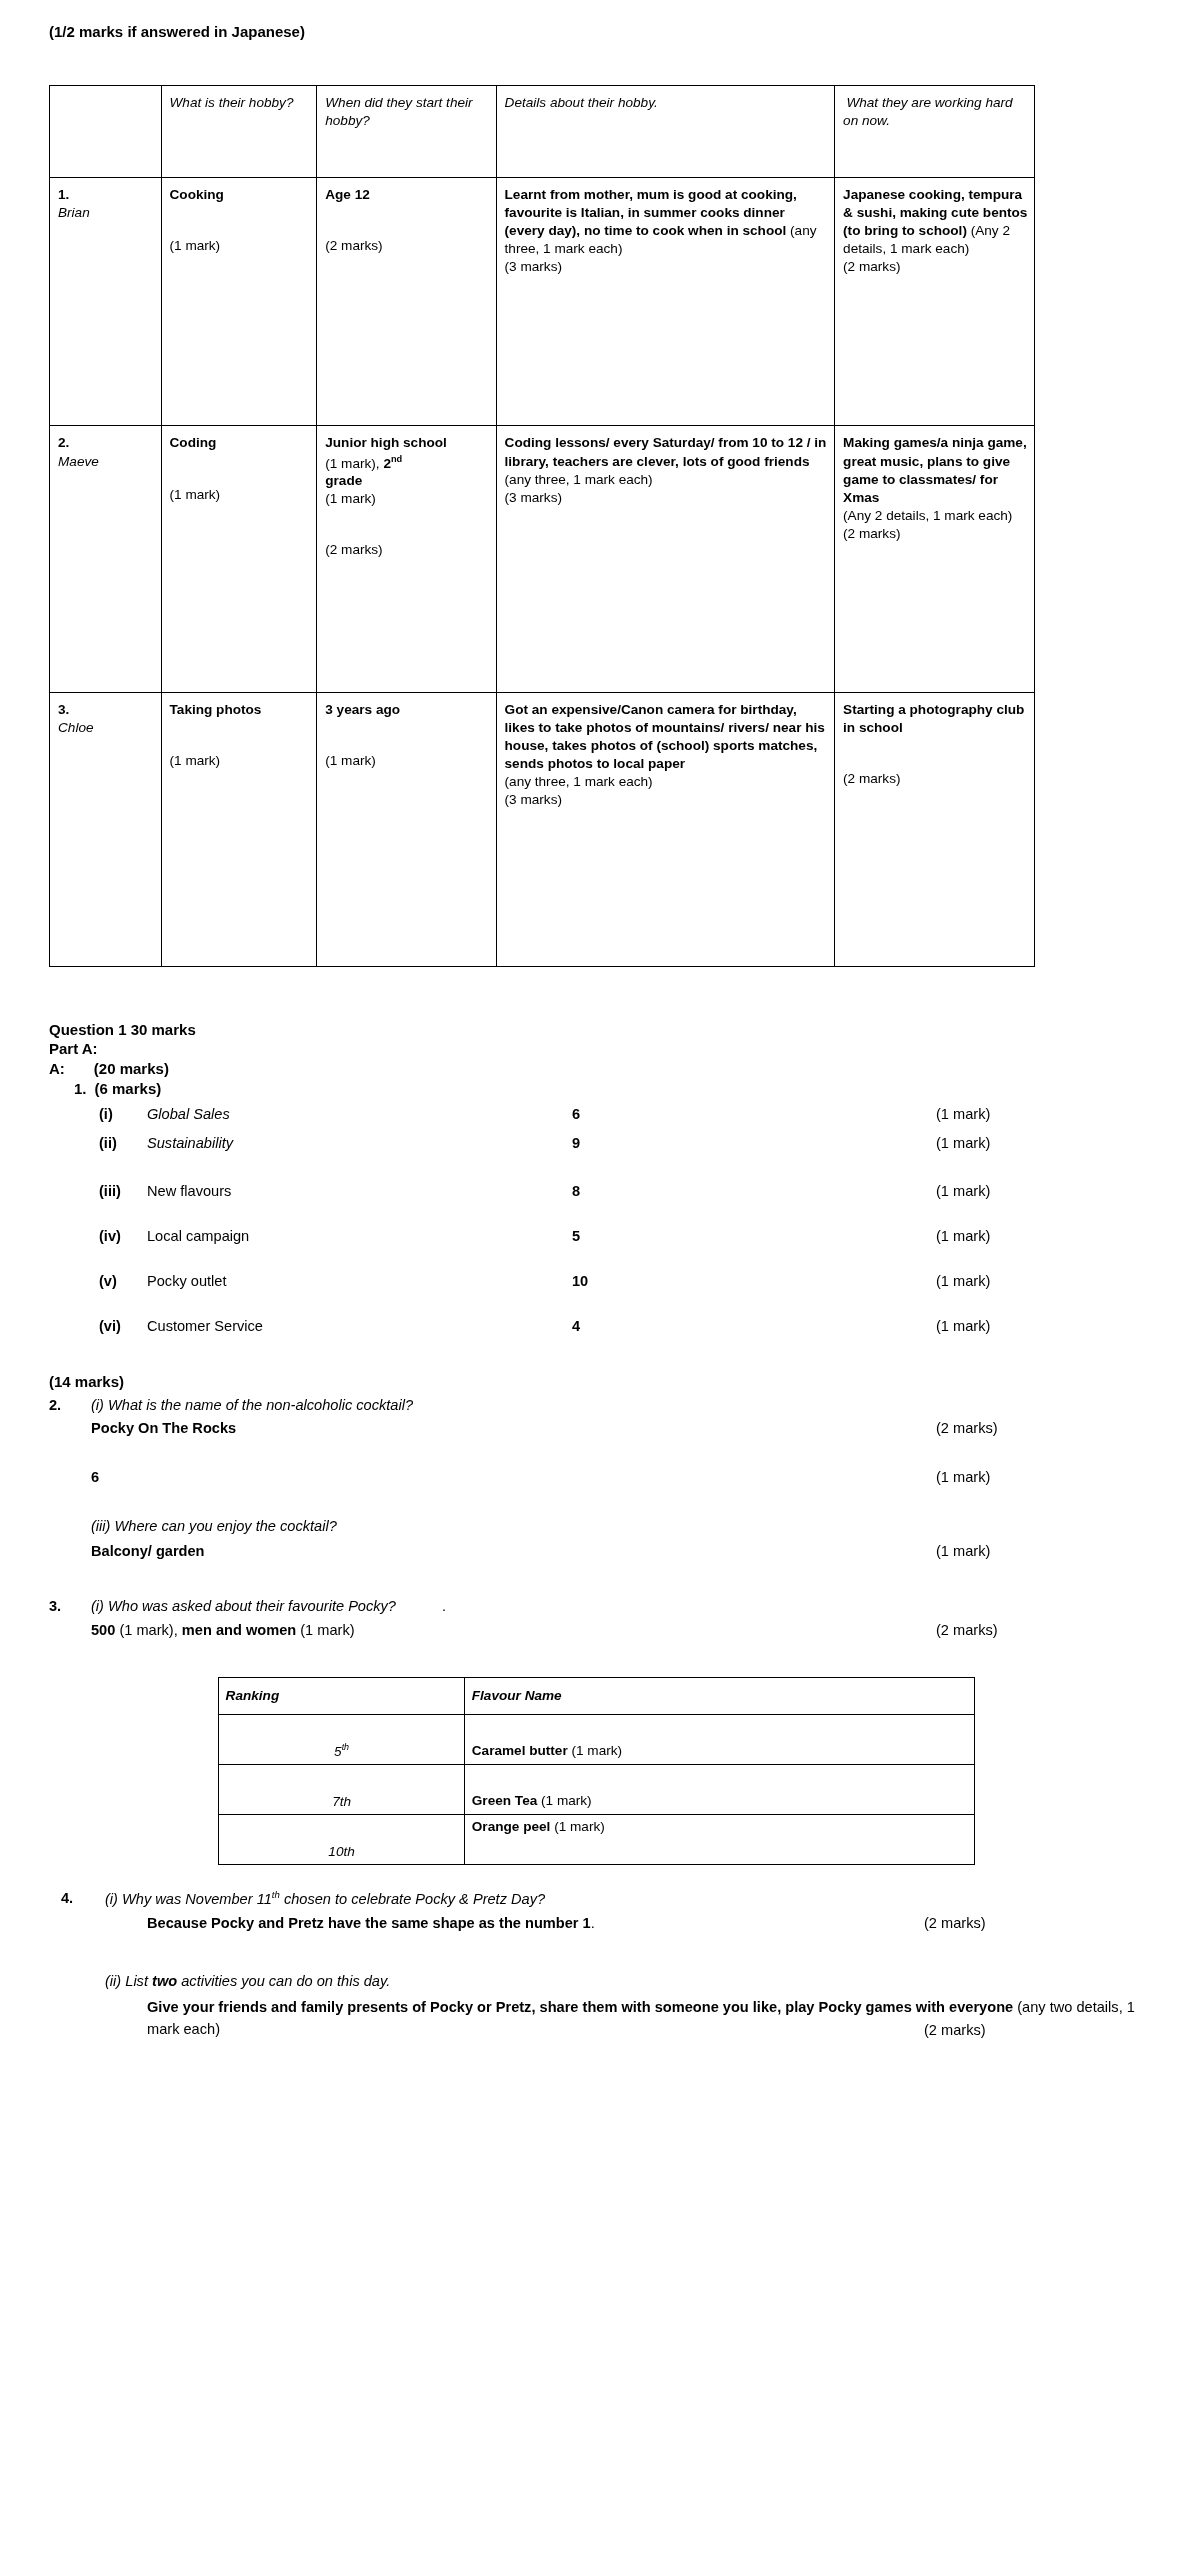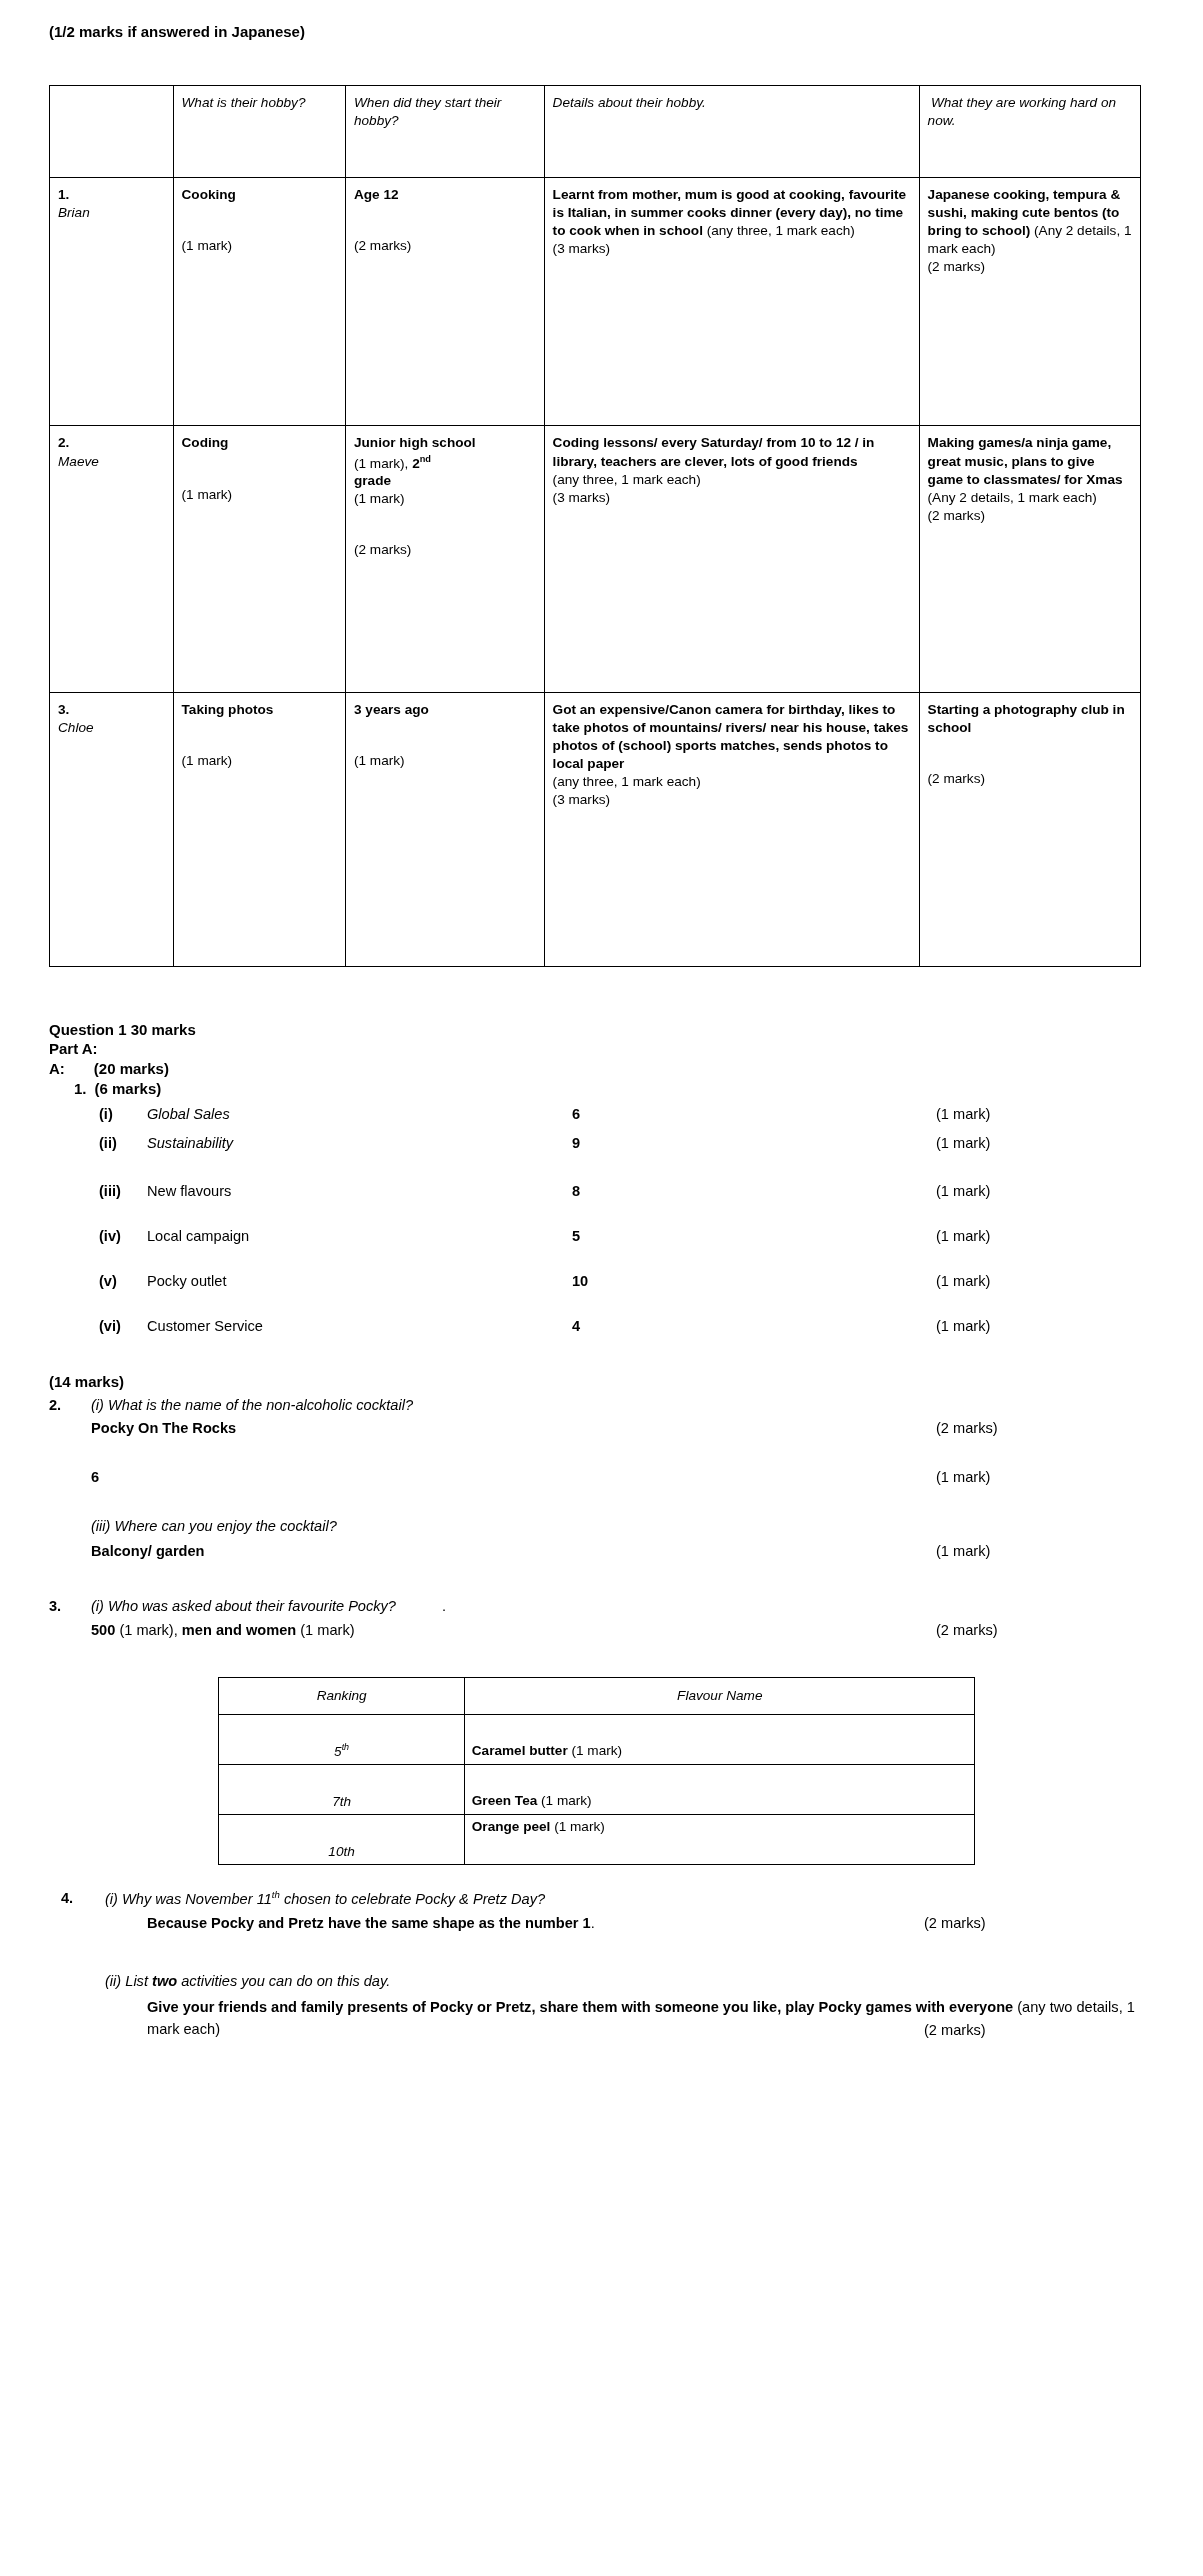--- a/index.html
+++ b/index.html
@@ -30,21 +30,21 @@
     font-weight: bold;
     line-height: 1.25;
   }
   .gap-30 { height: 20px; }
   .gap-36 { height: 24px; }
   .gap-80 { height: 53px; }
 
   
   table.hobby-table {
     border-collapse: collapse;
-    width: 1092px;
+    width: 986px;
     margin-left: 0px;
     table-layout: fixed;
   }
   table.hobby-table td {
     border: 1.1px solid #000000;
     vertical-align: top;
     padding: 8px 6.6px 6.6px 8px;
     font-size: 13.6px;
     line-height: 1.33;
   }
@@ -145,22 +145,22 @@
     table-layout: fixed;
   }
   table.rank-table td, table.rank-table th {
     border: 0.9px solid #000000;
     font-size: 13.6px;
     padding: 4px 6.6px;
     vertical-align: bottom;
   }
   table.rank-table th {
     font-style: italic;
-    font-weight: normal;
-    text-align: center;
+    font-weight: bold;
+    text-align: left;
     height: 28px;
     vertical-align: middle;
     margin-top: 24px;
   }
   .rank-col { width: 232px; }
   .flav-col { width: 496px; }
   td.rank-cell {
     text-align: center;
     font-style: italic;
     vertical-align: bottom;

